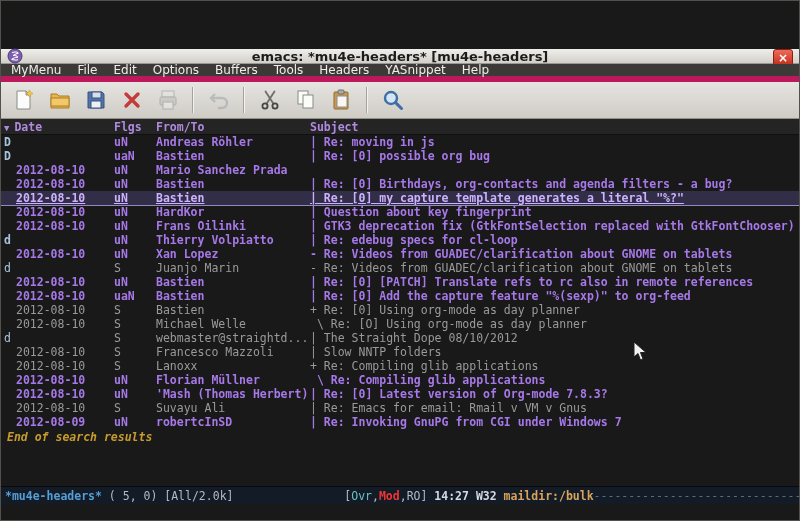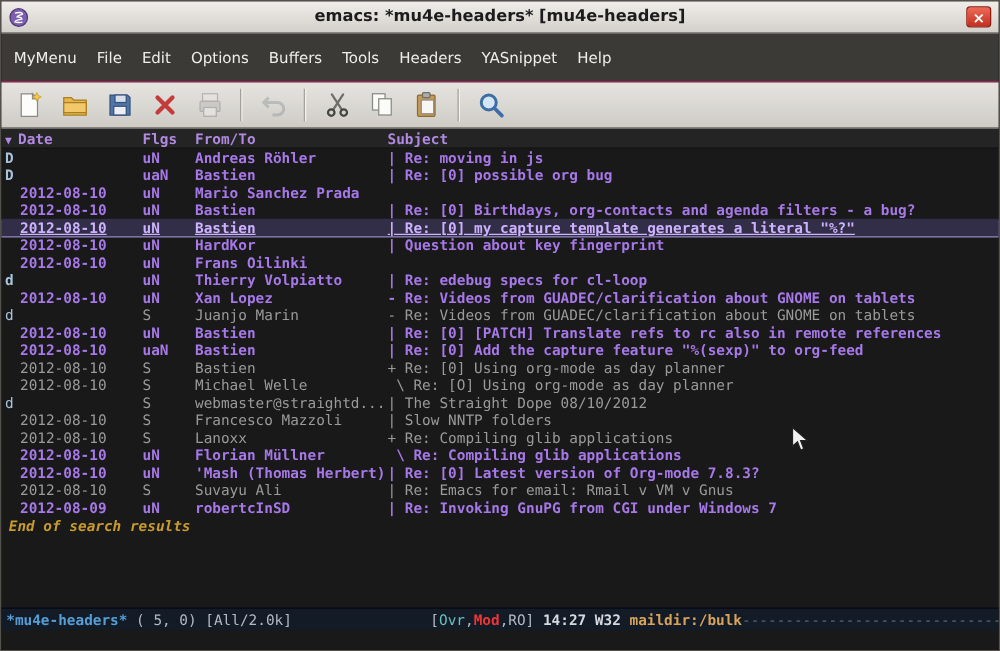--- a/index.html
+++ b/index.html
@@ -2,32 +2,32 @@
 <html style="--bg: #191919; --header-fg: #b08ae0; --header-bg: #242424; --unread: #a678e8; --read: #9a9a9a; --current-fg: #cdb2ff; --current-bg: #322e47; --marked: #c79b2e; --mark-char: #a8c3dc; --end-text: #c79b2e; --modeline-bg: #131b26; --modeline-fg: #b4bac4; --ml-blue: #569fd6; --ml-cyan: #6ac0c0; --ml-red: #f03535; --ml-orange: #d9a45a; --ml-dim: #5d6b7d;"><head>
 <meta charset="utf-8">
 <style>
   * { box-sizing: border-box; }
   body { margin:0; font-family:"DejaVu Sans", sans-serif; background:#555; }
 
   .window { width:800px; height:521px; border:1px solid #54514c; display:flex; flex-direction:column;
             position:relative; background:var(--bg,#191919); overflow:hidden; }
 
   
-  .titlebar { height:26px; flex:none; display:flex; align-items:center;
-              background:linear-gradient(#f0eeea,#d3d0cb); border-bottom:1px solid #9b9892; padding:0 6px; }
+  .titlebar { height:15px; flex:none; display:flex; 
+              background:linear-gradient(#f0eeea,#d3d0cb); border-bottom:1px solid #9b9892; padding:0 6px;margin-top:48px; }
   .app-icon { width:20px; display:flex; align-items:center; }
   .title { flex:1; text-align:center; font-size:13px; font-weight:bold; color:#1c1c1c;
            overflow:hidden; white-space:nowrap; }
   .close-btn { width:20px; height:17px; border-radius:3px; background:linear-gradient(#ef6a5a,#c22f1e);
                border:1px solid #8e1d10; color:#fff; font-size:12px; font-weight:bold;
                display:flex; align-items:center; justify-content:center; line-height:1; }
 
   
-  .menubar { height:39px; flex:none; display:flex; align-items:stretch; background:#3b3a36;
-             border-bottom:1px solid #be185d; padding-left:2px; }
+  .menubar { height:18px; flex:none; display:flex; align-items:stretch; background:#3b3a36;
+             border-bottom:6px solid #be185d; padding-left:2px; }
   .menu-item { padding:0 8px; display:flex; align-items:center; color:#eeede9; font-size:12px; cursor:default; }
 
   
   .toolbar { height:37px; flex:none; display:flex; align-items:center;
              background:linear-gradient(#e6e4e0,#cfccc6); border-bottom:1px solid #94918b;
              padding:0 6px; gap:3px; }
   .tool-btn { width:33px; height:31px; display:flex; align-items:center; justify-content:center; border-radius:3px; }
   .tool-btn.disabled { opacity:.42; filter:grayscale(.7); }
   .tool-btn span { display:flex; }
   .tool-sep { width:2px; height:26px; margin:0 5px; border-left:1px solid #a5a29b; border-right:1px solid #f4f2ee; }
@@ -204,21 +204,21 @@
       <span class="hl-c3">From/To</span>
       <span class="hl-c4">Subject</span>
     </div>
     <div id="rows">
         <div class="msg unread"><span class="c-mark">D</span><span class="c-date marked">-&gt; delete</span><span class="c-flags">uN</span><span class="c-from">Andreas Röhler</span><span class="c-subject">| Re: moving in js</span></div>
         <div class="msg unread"><span class="c-mark">D</span><span class="c-date marked">-&gt; delete</span><span class="c-flags">uaN</span><span class="c-from">Bastien</span><span class="c-subject">| Re: [0] possible org bug</span></div>
         <div class="msg unread"><span class="c-mark"></span><span class="c-date">2012-08-10</span><span class="c-flags">uN</span><span class="c-from">Mario Sanchez Prada</span></div>
         <div class="msg unread"><span class="c-mark"></span><span class="c-date">2012-08-10</span><span class="c-flags">uN</span><span class="c-from">Bastien</span><span class="c-subject">| Re: [0] Birthdays, org-contacts and agenda filters - a bug?</span></div>
         <div class="msg unread current"><span class="c-mark"></span><span class="c-date">2012-08-10</span><span class="c-flags">uN</span><span class="c-from">Bastien</span><span class="c-subject">| Re: [0] my capture template generates a literal "%?"</span></div>
         <div class="msg unread"><span class="c-mark"></span><span class="c-date">2012-08-10</span><span class="c-flags">uN</span><span class="c-from">HardKor</span><span class="c-subject">| Question about key fingerprint</span></div>
-        <div class="msg unread"><span class="c-mark"></span><span class="c-date">2012-08-10</span><span class="c-flags">uN</span><span class="c-from">Frans Oilinki</span></div>
+        <div class="msg unread"><span class="c-mark"></span><span class="c-date">2012-08-10</span><span class="c-flags">uN</span><span class="c-from">Frans Oilinki</span><span class="c-subject">| GTK3 deprecation fix (GtkFontSelection replaced with GtkFontChooser)</span></div>
         <div class="msg unread"><span class="c-mark">d</span><span class="c-date marked">-&gt; trash 0</span><span class="c-flags">uN</span><span class="c-from">Thierry Volpiatto</span><span class="c-subject">| Re: edebug specs for cl-loop</span></div>
         <div class="msg unread"><span class="c-mark"></span><span class="c-date">2012-08-10</span><span class="c-flags">uN</span><span class="c-from">Xan Lopez</span><span class="c-subject">- Re: Videos from GUADEC/clarification about GNOME on tablets</span></div>
         <div class="msg read"><span class="c-mark">d</span><span class="c-date marked">-&gt; trash 0</span><span class="c-flags">S</span><span class="c-from">Juanjo Marin</span><span class="c-subject">- Re: Videos from GUADEC/clarification about GNOME on tablets</span></div>
         <div class="msg unread"><span class="c-mark"></span><span class="c-date">2012-08-10</span><span class="c-flags">uN</span><span class="c-from">Bastien</span><span class="c-subject">| Re: [0] [PATCH] Translate refs to rc also in remote references</span></div>
         <div class="msg unread"><span class="c-mark"></span><span class="c-date">2012-08-10</span><span class="c-flags">uaN</span><span class="c-from">Bastien</span><span class="c-subject">| Re: [0] Add the capture feature "%(sexp)" to org-feed</span></div>
         <div class="msg read"><span class="c-mark"></span><span class="c-date">2012-08-10</span><span class="c-flags">S</span><span class="c-from">Bastien</span><span class="c-subject">+ Re: [0] Using org-mode as day planner</span></div>
         <div class="msg read"><span class="c-mark"></span><span class="c-date">2012-08-10</span><span class="c-flags">S</span><span class="c-from">Michael Welle</span><span class="c-subject"> \ Re: [O] Using org-mode as day planner</span></div>
         <div class="msg read"><span class="c-mark">d</span><span class="c-date marked">-&gt; trash 0</span><span class="c-flags">S</span><span class="c-from">webmaster@straightd...</span><span class="c-subject">| The Straight Dope 08/10/2012</span></div>
         <div class="msg read"><span class="c-mark"></span><span class="c-date">2012-08-10</span><span class="c-flags">S</span><span class="c-from">Francesco Mazzoli</span><span class="c-subject">| Slow NNTP folders</span></div>
         <div class="msg read"><span class="c-mark"></span><span class="c-date">2012-08-10</span><span class="c-flags">S</span><span class="c-from">Lanoxx</span><span class="c-subject">+ Re: Compiling glib applications</span></div>

